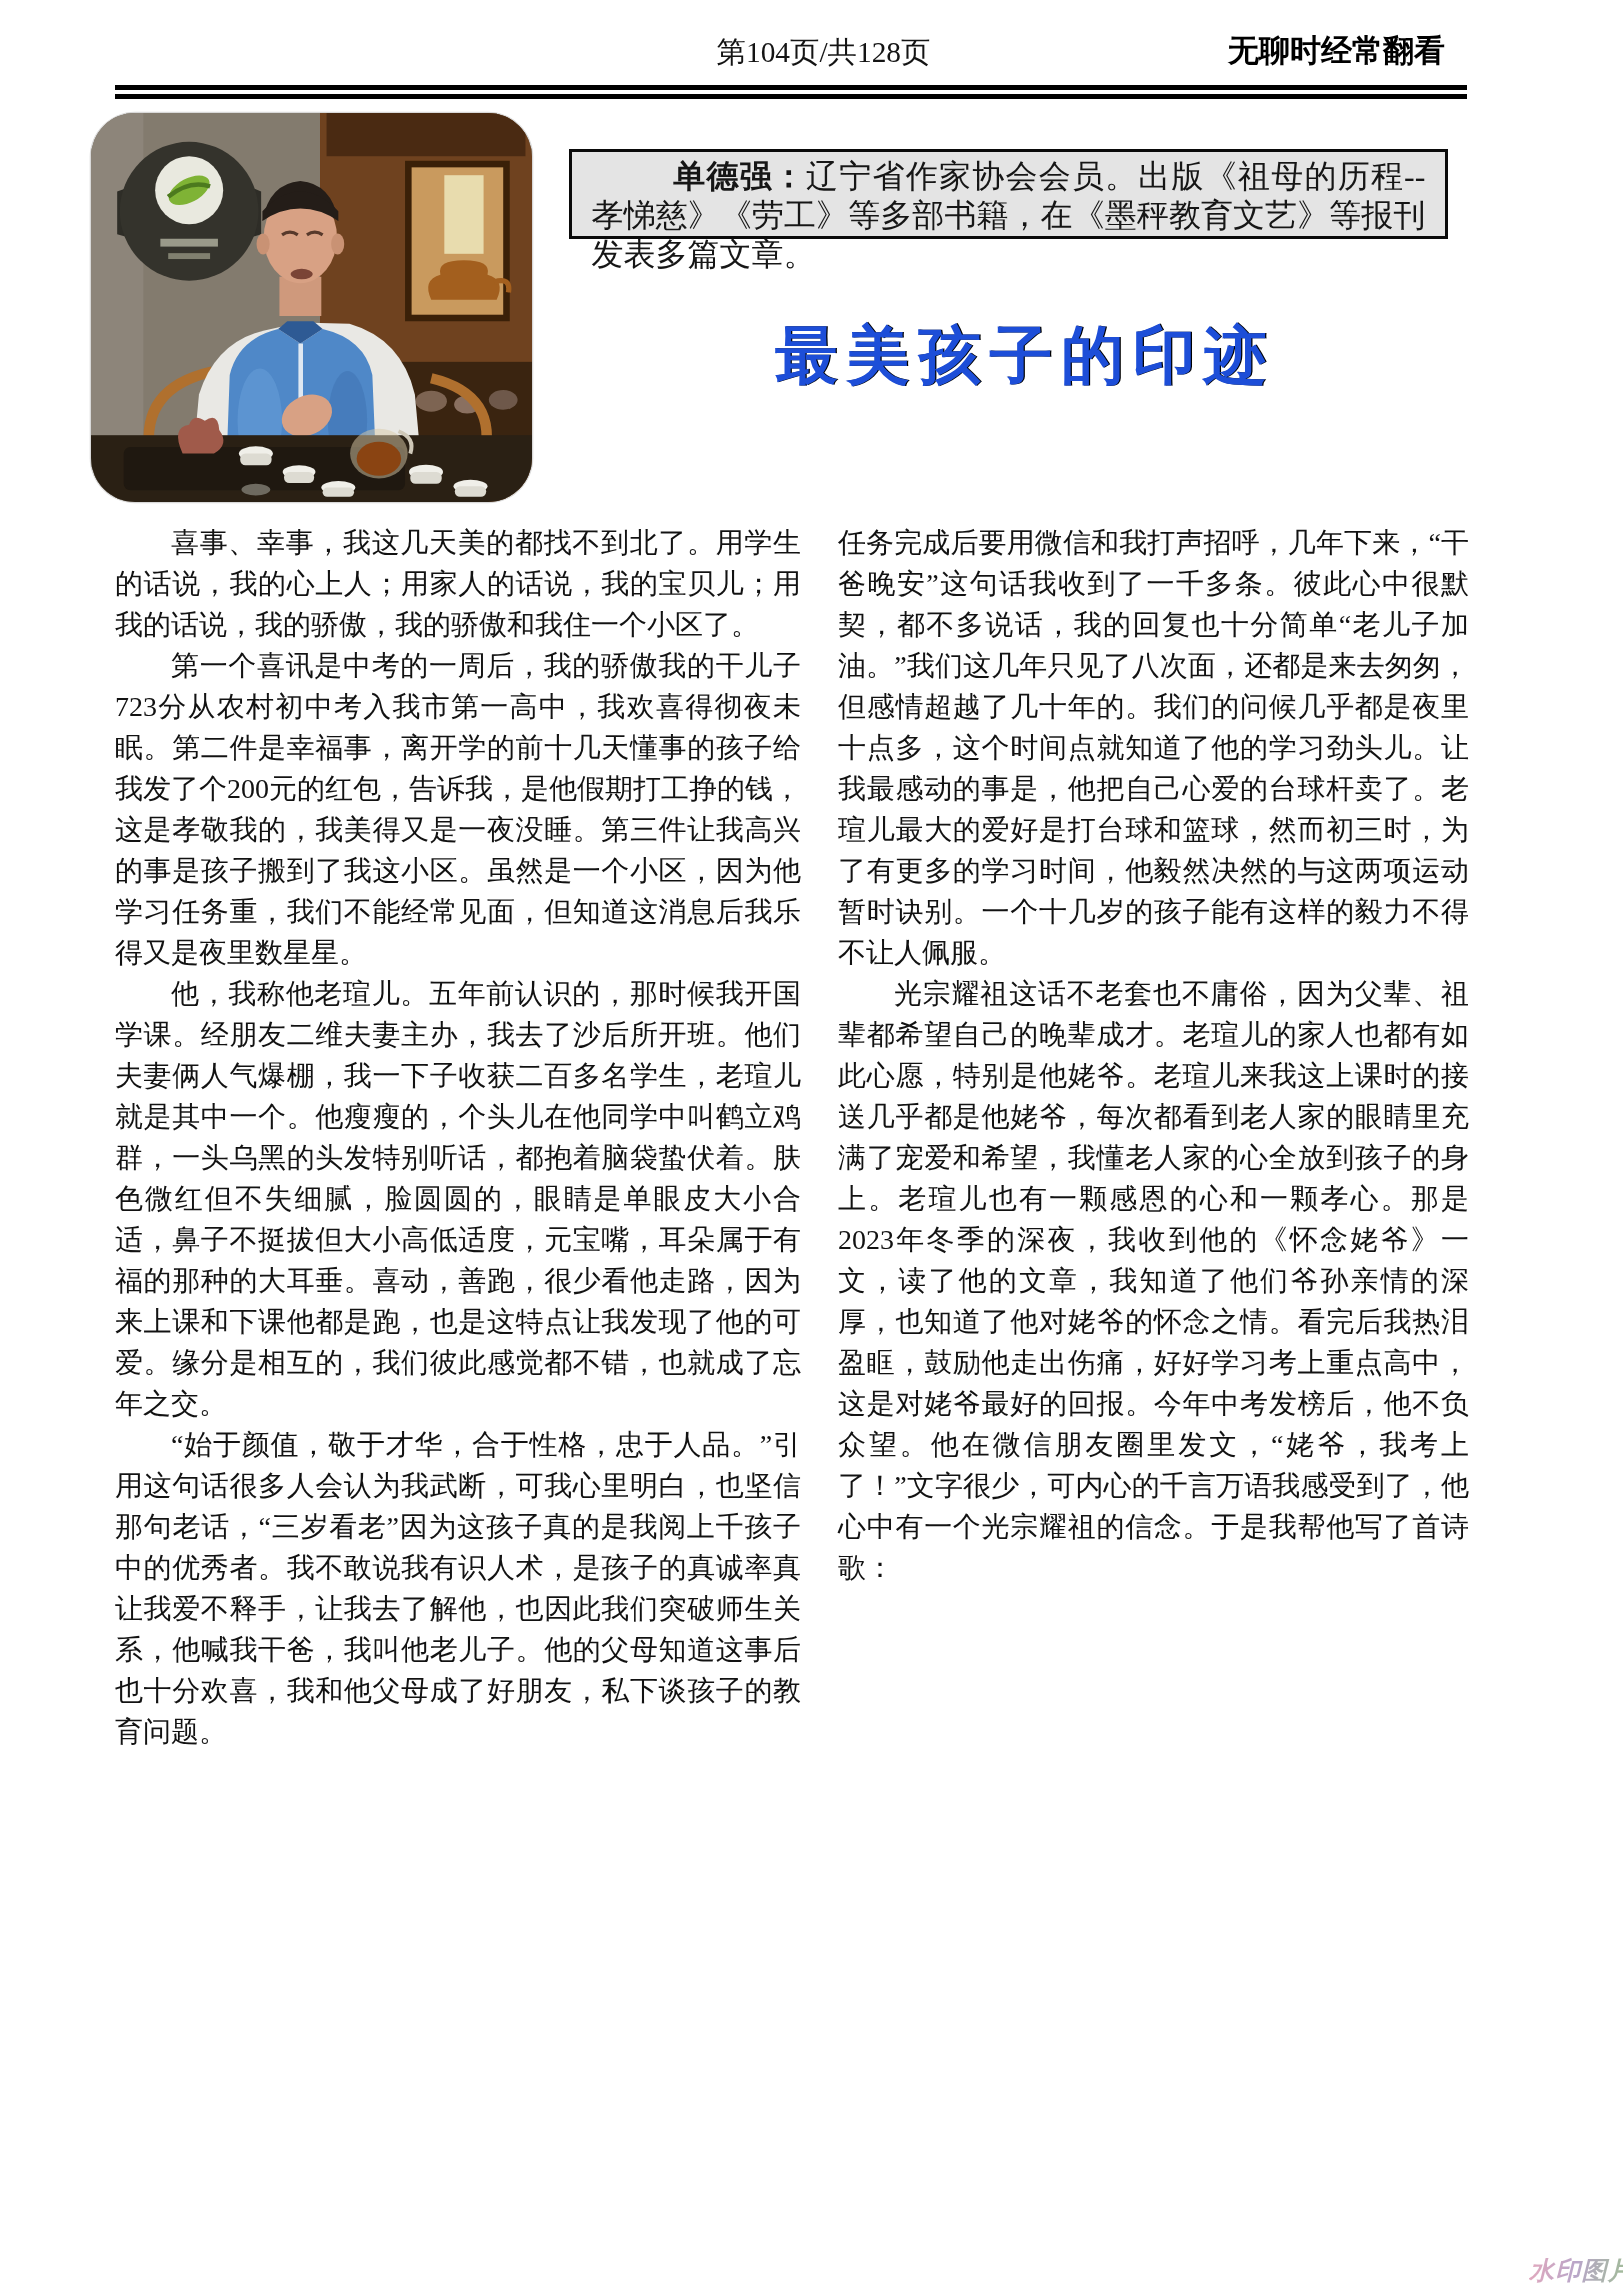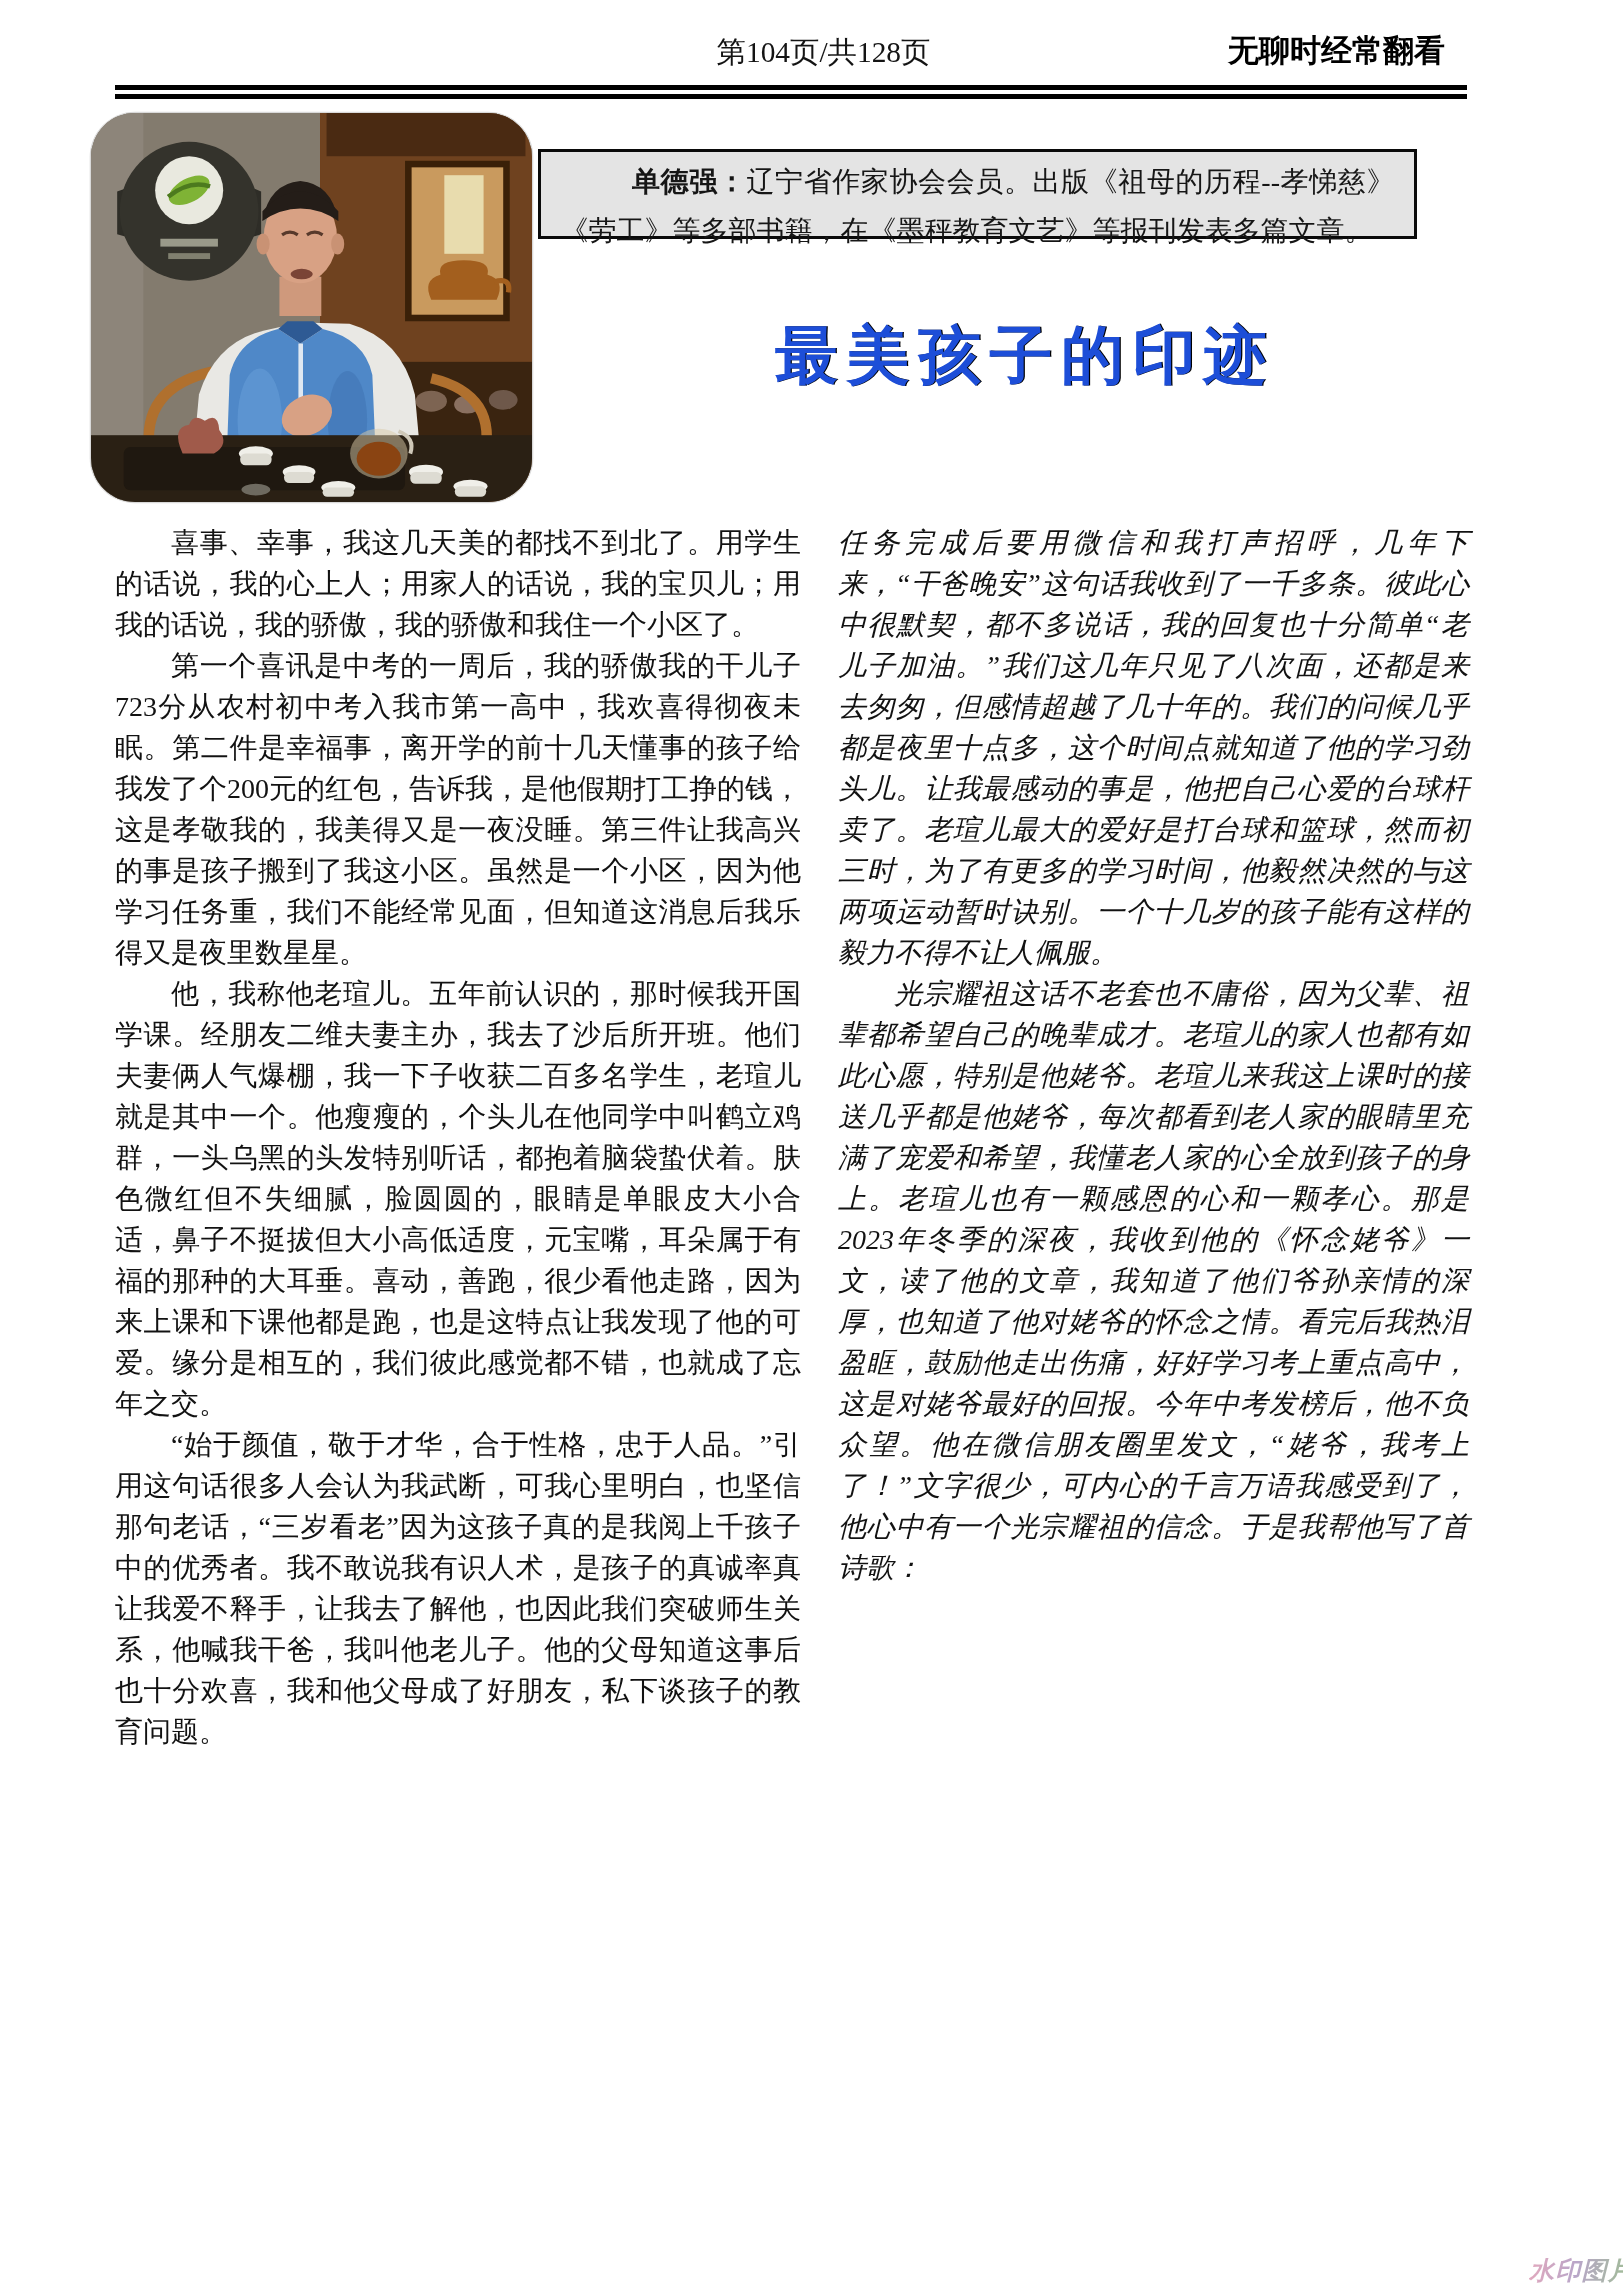--- a/index.html
+++ b/index.html
@@ -28,43 +28,43 @@
   
   .photo{
     position:absolute;left:91px;top:113px;width:441px;height:389px;
     border-radius:44px;overflow:hidden;
     box-shadow:0 0 0 1.3px #d9d9d9;
     background:#837b6e;
   }
   .photo svg{display:block;width:100%;height:100%;}
   
   .bio-box{
-    position:absolute;left:538px;top:149px;width:879px;height:90px;
+    position:absolute;left:569px;top:149px;width:879px;height:90px;
     box-sizing:border-box;border:3.3px solid #0a0a0a;background:#e4e4e4;
     padding:4.6px 19.6px 0 19.6px;
-    font-size:28px;line-height:49px;text-indent:2.55em;
+    font-size:32px;line-height:39px;text-indent:2.55em;
     text-align:justify;color:#161616;
   }
   .bio-name{font-weight:bold;}
   
   .title{
     position:absolute;left:775px;top:323px;margin:0;
     font-family:"DejaVu Serif","Liberation Serif",serif;
     font-size:63px;line-height:65px;font-weight:900;
     letter-spacing:8.5px;color:#1d4ed8;white-space:nowrap;
     text-shadow:1.3px 0 0 #000;
   }
   
   .columns{
     position:absolute;left:115px;top:522px;width:1354px;
     display:flex;gap:37px;align-items:flex-start;justify-content:center;
   }
   .col{font-size:28px;line-height:41px;text-align:justify;color:#121212;}
   .col-left{width:686px;}
-  .col-right{width:631px;font-style:italic;}
+  .col-right{width:631px;}
   .col p{margin:0;text-indent:2em;}
   .col p.cont{text-indent:0;}
   
   .watermark{
     position:absolute;left:1529px;top:2256px;
     font-style:italic;font-weight:bold;font-size:25px;line-height:29px;
     letter-spacing:1.3px;white-space:nowrap;
     color:#c9a8bd;
     background:linear-gradient(100deg,#e3a9bd 0%,#b9a6c9 45%,#9cc08f 100%);
     -webkit-background-clip:text;background-clip:text;

